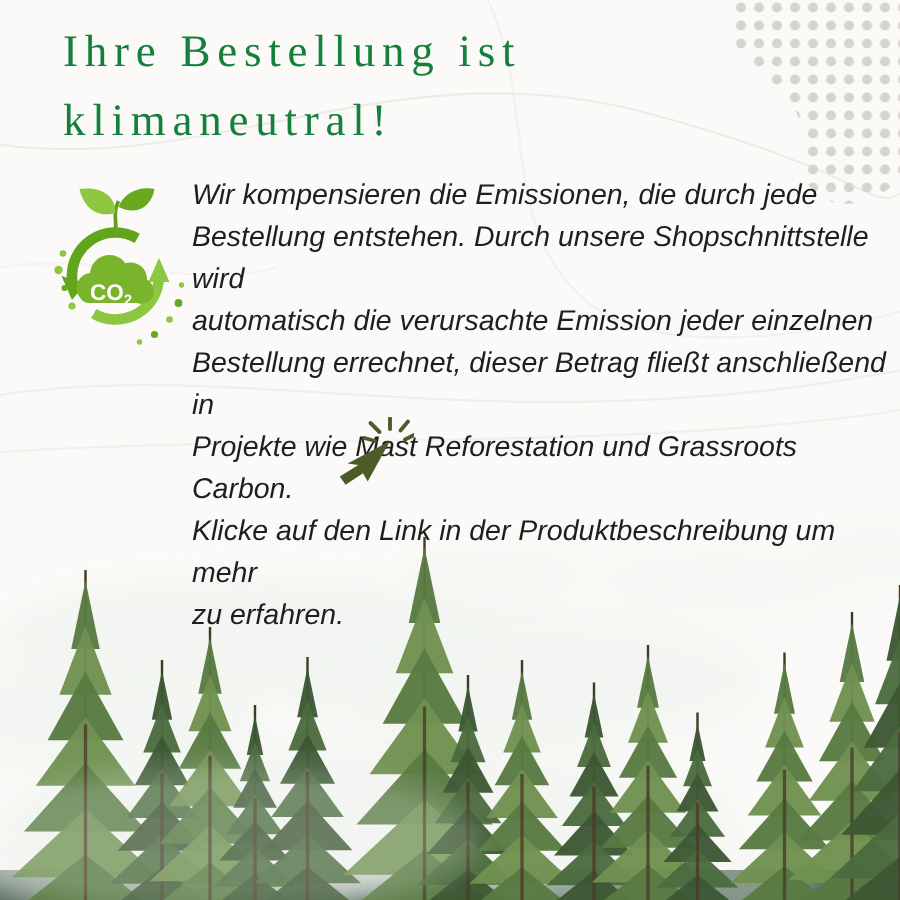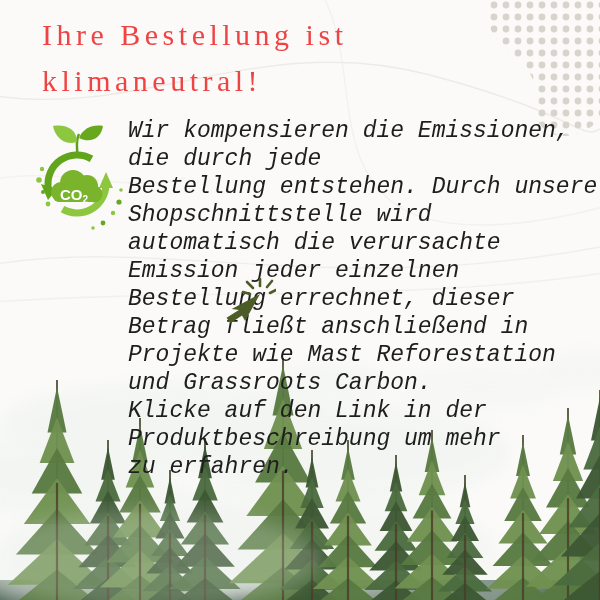--- a/index.html
+++ b/index.html
@@ -3,24 +3,24 @@
 <meta charset="utf-8">
 <style>
   html,body{margin:0;padding:0;}
   body{width:600px;height:600px;overflow:hidden;background:#fbfaf8;position:relative;
        font-family:"Liberation Sans",sans-serif;}
   .contours{position:absolute;left:0;top:0;z-index:0;}
   .dots{position:absolute;left:465px;top:0;z-index:1;}
   .title{position:absolute;left:42px;top:12px;margin:0;z-index:3;
          font-family:"Liberation Serif",serif;font-weight:400;
          font-size:30px;line-height:46px;letter-spacing:4.5px;
-         color:#ef4444;white-space:pre-line;}
+         color:#15803d;white-space:pre-line;}
   .desc{position:absolute;left:128px;top:117px;margin:0;z-index:3;width:470px;
-        font-family:Liberation Mono, monospace;font-style:italic;
-        font-size:23px;line-height:28px;color:#1e1e1e;white-space:pre-line;}
+        font-family:Liberation Sans, sans-serif;font-style:italic;
+        font-size:19px;line-height:28px;color:#1e1e1e;white-space:pre-line;}
   .co2{position:absolute;left:33px;top:120px;z-index:3;}
   .cursor{position:absolute;left:220px;top:278px;z-index:4;}
   .forest{position:absolute;left:0;top:325px;width:600px;height:275px;z-index:2;}
 </style>
 </head>
 <body>
 
 <svg class="contours" width="600" height="600" viewBox="0 0 600 600">
   <g fill="none" stroke="#edebe6" stroke-width="1.4">
     <path d="M-10,95 C140,120 260,30 430,75 S580,150 610,120"></path>

